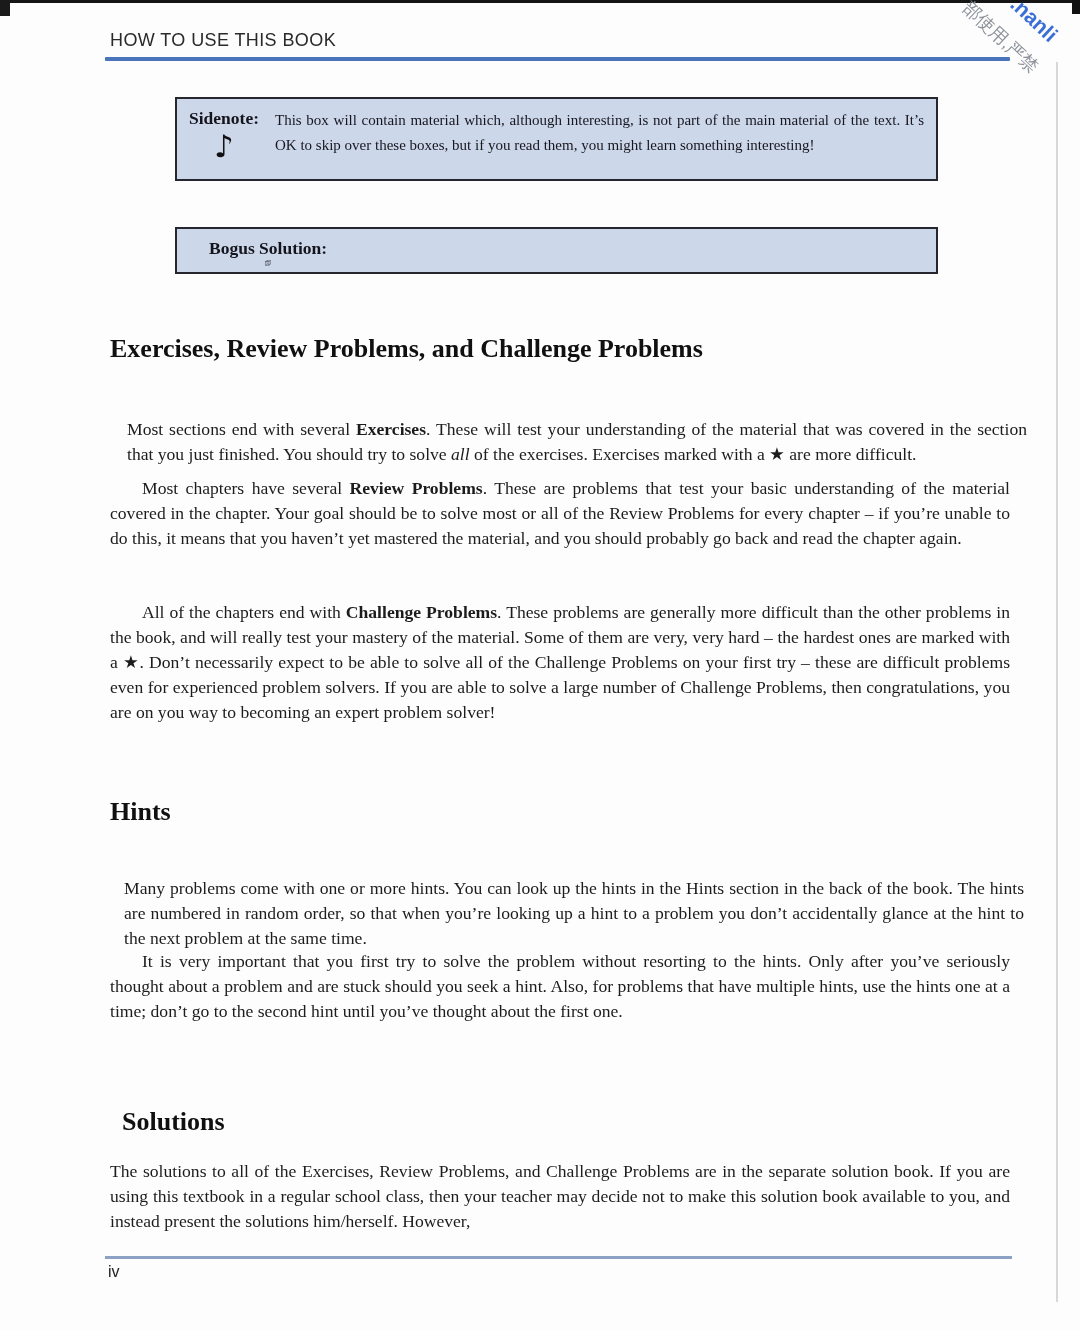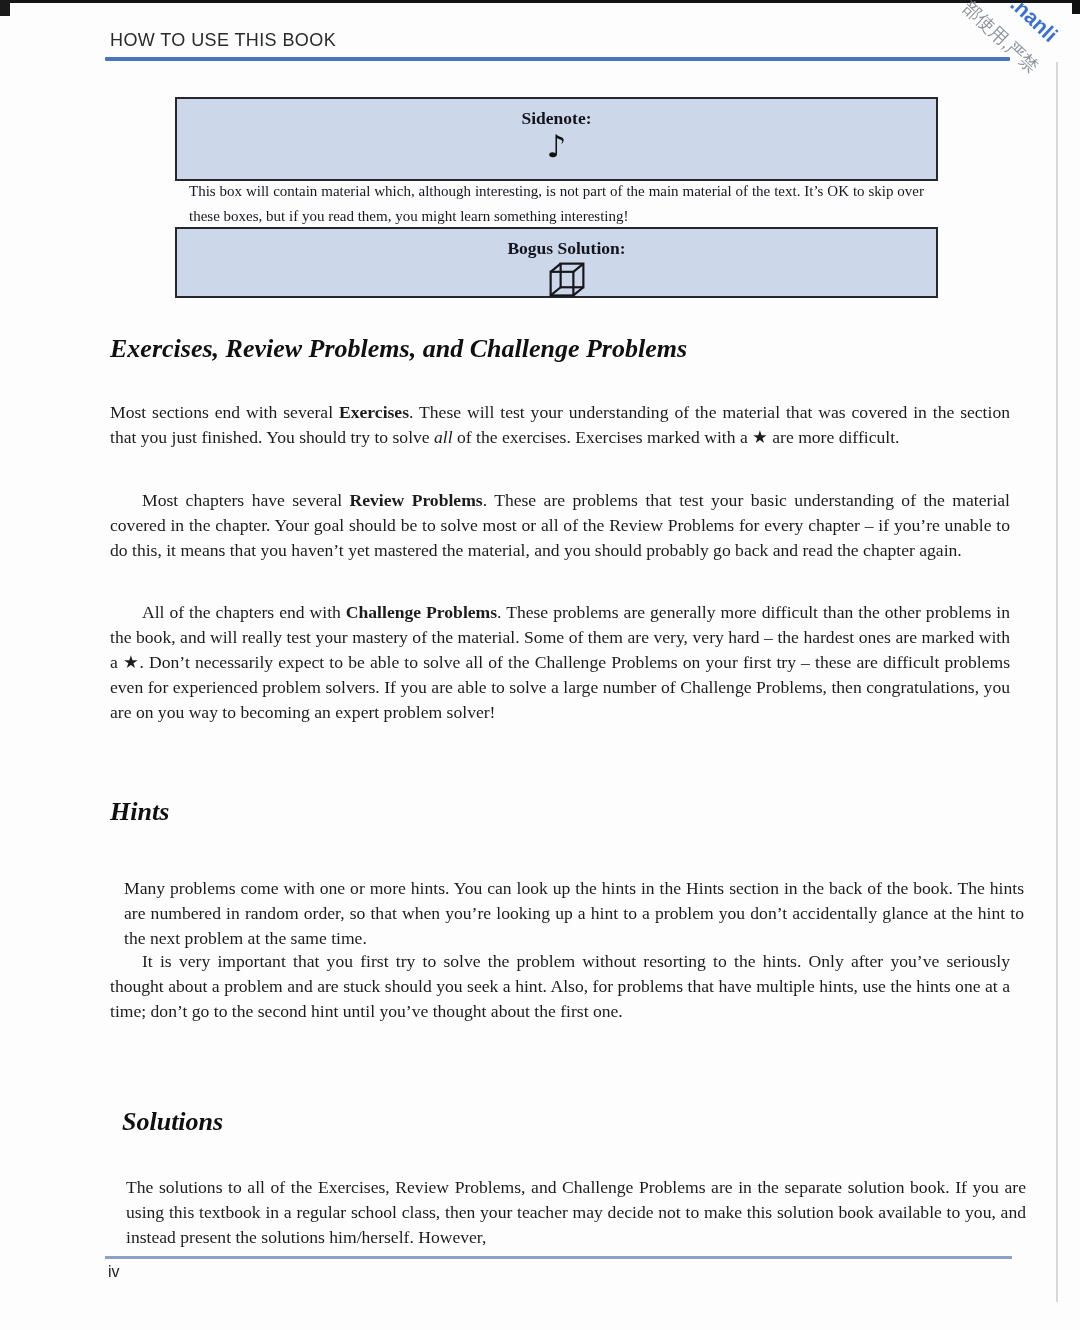--- a/index.html
+++ b/index.html
@@ -20,35 +20,35 @@
   .wm-line{position:absolute;transform:rotate(43deg);transform-origin:top left;white-space:nowrap;font-family:"Liberation Sans",sans-serif;}
   .wm-blue{left:1022px;top:-8px;font-size:21px;font-weight:bold;color:#3a6fd8;}
   .wm-gray{left:974px;top:-4px;font-size:18px;color:#8d929b;}
   
   .header-title{position:absolute;left:110px;top:30px;font-family:"Liberation Sans",sans-serif;font-size:18px;letter-spacing:.4px;color:#2a2a2a;}
   .header-rule{position:absolute;left:105px;top:57px;width:905px;height:4px;background:#4a74bc;border-radius:1px;}
   
   .note-box{
     position:absolute;left:175px;width:763px;box-sizing:border-box;
     background:#cdd7ea;border:2px solid #26262e;
-    display:flex;gap:16px;padding:9px 12px 6px 12px;flex-direction:column;
+    display:flex;gap:16px;padding:9px 12px 6px 12px;
   }
   .note-box .label-col{display:flex;flex-direction:column;align-items:center;flex:0 0 auto;}
   .note-box .label{font-weight:bold;font-size:17.5px;white-space:nowrap;color:#14141c;}
   .note-box .note-icon{font-family:"DejaVu Sans",sans-serif;font-size:31px;line-height:34px;color:#111;}
   .note-box .body{flex:1;font-size:15px;line-height:24.5px;text-align:justify;color:#17171f;}
   .box-sidenote{top:97px;height:84px;}
-  .box-bogus{top:227px;height:71px;padding-left:32px;}
+  .box-bogus{top:227px;height:47px;padding-left:32px;}
   
-  .sec-heading{position:absolute;left:110px;width:900px;font-size:26px;font-weight:bold;color:#101010;font-style:italic;}
+  .sec-heading{position:absolute;left:110px;width:900px;font-size:26px;font-weight:bold;color:#101010;}
   .para{position:absolute;left:110px;width:900px;font-size:17.6px;line-height:25px;text-align:justify;color:#1c1c1c;}
   .para.indent{text-indent:32px;}
   .h-exercises{top:334px;}
   .p-ex1{top:400px;}
-  .p-ex2{top:488px;}
+  .p-ex2{top:476px;}
   .p-ex3{top:600px;}
   .h-hints{top:797px;}
   .p-h1{top:862px;}
   .p-h2{top:949px;}
   .h-solutions{top:1095px;}
   .p-s1{top:1159px;}
   
   .footer-rule{position:absolute;left:105px;top:1256px;width:907px;height:3px;background:#8ba2c4;}
   .page-number{position:absolute;left:108px;top:1263px;font-family:"Liberation Sans",sans-serif;font-size:16px;color:#222;}
   
@@ -85,25 +85,25 @@
       <g fill="none" stroke="#16161c" stroke-width="2.4" stroke-linejoin="miter">
         <rect x="6" y="13" width="25" height="26"></rect>
         <rect x="17" y="4" width="25" height="26"></rect>
         <path d="M6 13 L17 4 M31 13 L42 4 M6 39 L17 30 M31 39 L42 30"></path>
       </g>
     </svg>
   </div>
 </div>
 
 <h1 class="sec-heading h-exercises" style="margin:0;">Exercises, Review Problems, and Challenge Problems</h1>
-<p class="para p-ex1" style="margin:0;"><span>Most sections end with several </span><b>Exercises</b><span>. These will test your understanding of the material that was covered in the section that you just finished. You should try to solve </span><i>all</i><span> of the exercises. Exercises marked with a ★ are more difficult.</span></p>
+<p class="para p-ex1" style="margin:17px;"><span>Most sections end with several </span><b>Exercises</b><span>. These will test your understanding of the material that was covered in the section that you just finished. You should try to solve </span><i>all</i><span> of the exercises. Exercises marked with a ★ are more difficult.</span></p>
 <p class="para indent p-ex2" style="margin:0;"><span>Most chapters have several </span><b>Review Problems</b><span>. These are problems that test your basic understanding of the material covered in the chapter. Your goal should be to solve most or all of the Review Problems for every chapter – if you’re unable to do this, it means that you haven’t yet mastered the material, and you should probably go back and read the chapter again.</span></p>
 <p class="para indent p-ex3" style="margin:0;"><span>All of the chapters end with </span><b>Challenge Problems</b><span>. These problems are generally more difficult than the other problems in the book, and will really test your mastery of the material. Some of them are very, very hard – the hardest ones are marked with a ★.  Don’t necessarily expect to be able to solve all of the Challenge Problems on your first try – these are difficult problems even for experienced problem solvers. If you are able to solve a large number of Challenge Problems, then congratulations, you are on you way to becoming an expert problem solver!</span></p>
 
 <h1 class="sec-heading h-hints" style="margin:0;">Hints</h1>
 <p class="para p-h1" style="margin:14px;"><span>Many problems come with one or more hints.  You can look up the hints in the Hints section in the back of the book. The hints are numbered in random order, so that when you’re looking up a hint to a problem you don’t accidentally glance at the hint to the next problem at the same time.</span></p>
 <p class="para indent p-h2" style="margin:0;"><span>It is very important that you first try to solve the problem without resorting to the hints. Only after you’ve seriously thought about a problem and are stuck should you seek a hint. Also, for problems that have multiple hints, use the hints one at a time; don’t go to the second hint until you’ve thought about the first one.</span></p>
 
 <h1 class="sec-heading h-solutions" style="margin:12px;">Solutions</h1>
-<p class="para p-s1" style="margin:16px;"><span>The solutions to all of the Exercises, Review Problems, and Challenge Problems are in the separate solution book. If you are using this textbook in a regular school class, then your teacher may decide not to make this solution book available to you, and instead present the solutions him/herself.  However,</span></p>
+<p class="para p-s1" style="margin:0;"><span>The solutions to all of the Exercises, Review Problems, and Challenge Problems are in the separate solution book. If you are using this textbook in a regular school class, then your teacher may decide not to make this solution book available to you, and instead present the solutions him/herself.  However,</span></p>
 
 <div class="footer-rule"></div>
 <div class="page-number">iv</div>
 
 </body></html>

